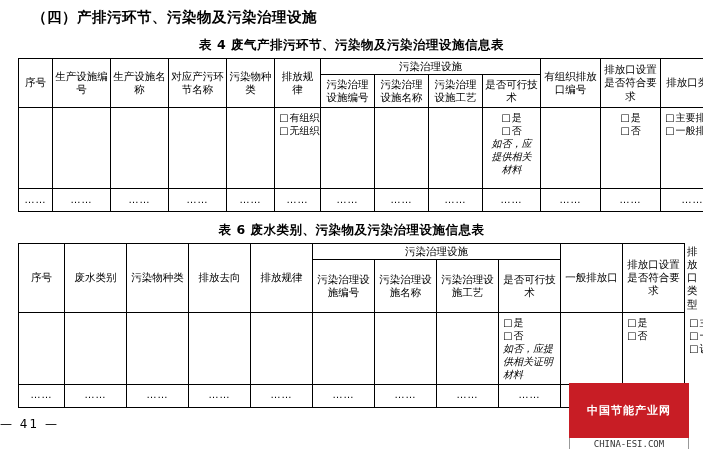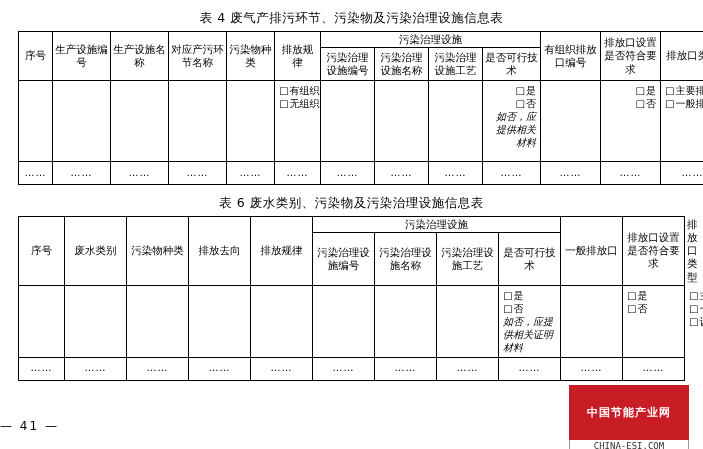--- a/index.html
+++ b/index.html
@@ -24,21 +24,21 @@
   }
   .section-heading {
     font-size: 14.5px;
     font-weight: bold;
     letter-spacing: 0.5px;
     margin: 8px 0 0 14px;
   }
   .table-title {
     text-align: center;
     font-size: 12.5px;
-    font-weight: normal;
+    font-weight: bold;
     letter-spacing: 0.5px;
     margin: 10px 0 4px 0;
   }
   table {
     border-collapse: collapse;
     width: 666px;
     margin: 0 auto;
     table-layout: fixed;
   }
   table td, table th {
@@ -56,21 +56,21 @@
   }
   .hdr-tall {
     height: 46px;
   }
   .group-head {
     height: 16px;
   }
   .body-row td {
     height: 74px;
     vertical-align: top;
-    text-align: right;
+    text-align: center;
     padding: 3px 4px;
     font-size: 10px;
     line-height: 1.3;
   }
   .body-row-2 td {
     height: 62px;
     vertical-align: top;
     text-align: left;
     padding: 3px 4px;
     font-size: 10px;
@@ -129,20 +129,21 @@
     font-size: 9px;
     padding: 1px 0;
     background: #fff;
   }
 </style>
 </head>
 <body>
 
 <div class="page">
 
+  <div class="section-heading">（四）产排污环节、污染物及污染治理设施</div>
 
   <div class="table-title">表 4  废气产排污环节、污染物及污染治理设施信息表</div>
 
   <table>
     <colgroup>
       <col style="width:34px">
       <col style="width:58px">
       <col style="width:58px">
       <col style="width:58px">
       <col style="width:48px">

